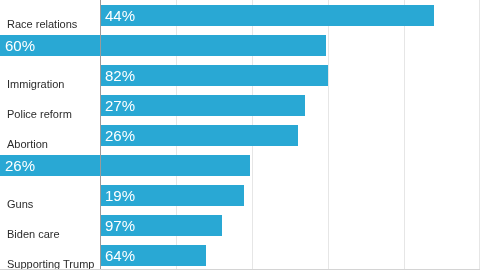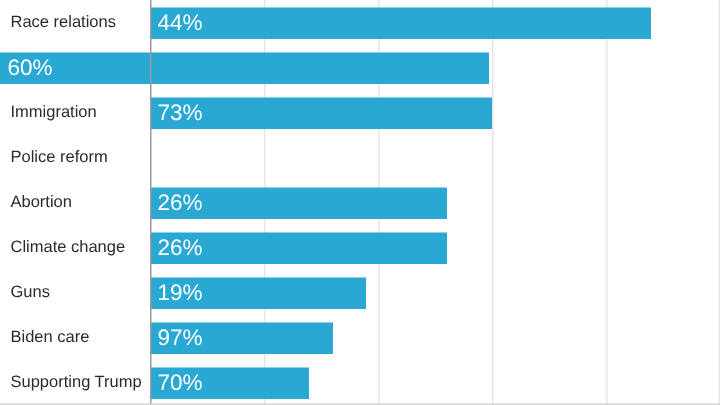--- a/index.html
+++ b/index.html
@@ -24,21 +24,21 @@
     left: 0;
     top: 0;
     width: 480px;
     height: 270px;
     display: flex;
     flex-direction: column;
   }
   .row {
     flex: 1 1 0;
     display: flex;
-    align-items: center;
+    align-items: flex-end;
     position: relative;
   }
   .cat-label {
     width: 100px;
     box-sizing: border-box;
     padding-left: 7px;
     padding-right: 4px;
     font-size: 11px;
     color: #2b2b2b;
     line-height: 1.1;
@@ -128,40 +128,44 @@
         <div class="bar" style="width:68%">
           <span class="bar-value">60%</span>
         </div>
       </div>
     </div>
 
     <div class="row">
       <div class="cat-label">Immigration</div>
       <div class="bar-area">
         <div class="bar" style="width:60%">
-          <span class="bar-value">73%</span>
+          <span class="bar-value">82%</span>
         </div>
       </div>
     </div>
 
     <div class="row">
       <div class="cat-label">Police reform</div>
+      <div class="bar-area">
+        <div class="bar" style="width:54%">
+          <span class="bar-value">27%</span>
+        </div>
+      </div>
     </div>
 
     <div class="row">
       <div class="cat-label">Abortion</div>
       <div class="bar-area">
         <div class="bar" style="width:52%">
           <span class="bar-value">26%</span>
         </div>
       </div>
     </div>
 
     <div class="row">
-      <div class="cat-label">Climate change</div>
       <div class="bar-area">
         <div class="bar" style="width:52%">
           <span class="bar-value">26%</span>
         </div>
       </div>
     </div>
 
     <div class="row">
       <div class="cat-label">Guns</div>
       <div class="bar-area">
@@ -177,21 +181,21 @@
         <div class="bar" style="width:32%">
           <span class="bar-value">97%</span>
         </div>
       </div>
     </div>
 
     <div class="row">
       <div class="cat-label">Supporting Trump</div>
       <div class="bar-area">
         <div class="bar" style="width:28%">
-          <span class="bar-value">70%</span>
+          <span class="bar-value">64%</span>
         </div>
       </div>
     </div>
 
   </div>
 
   <div class="axis-line"></div>
   <div class="baseline"></div>
 </div>
 

